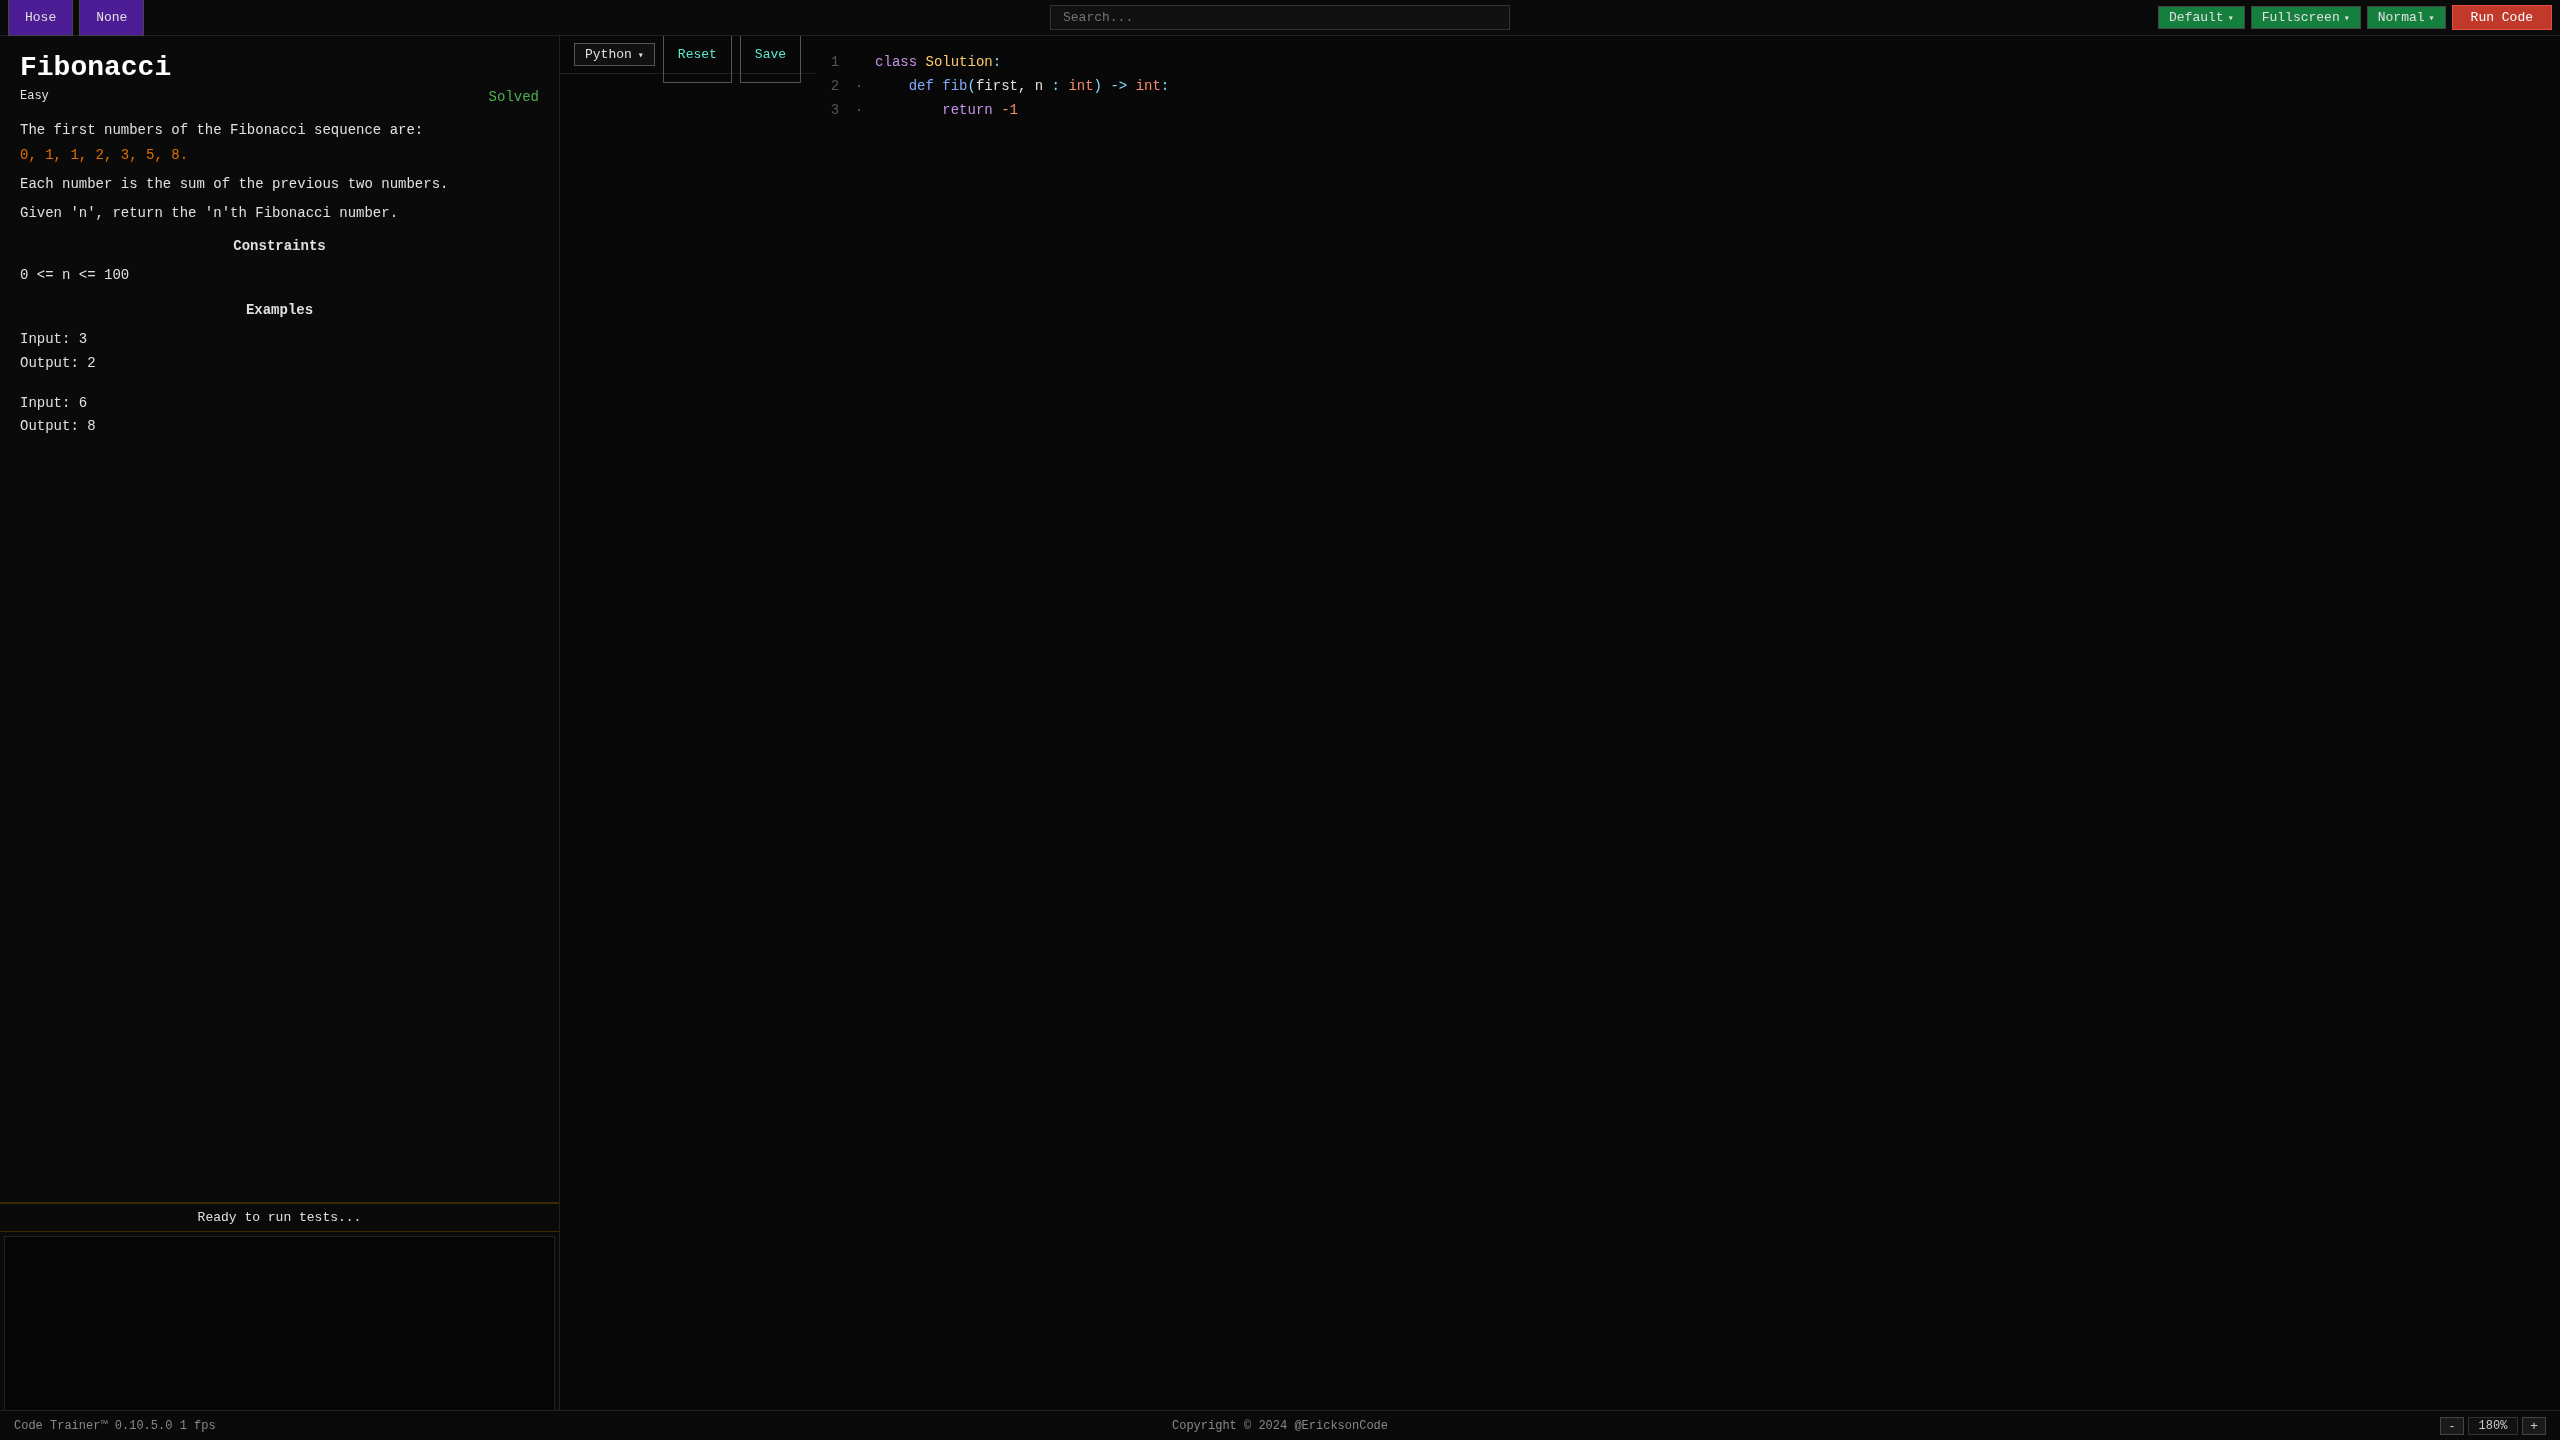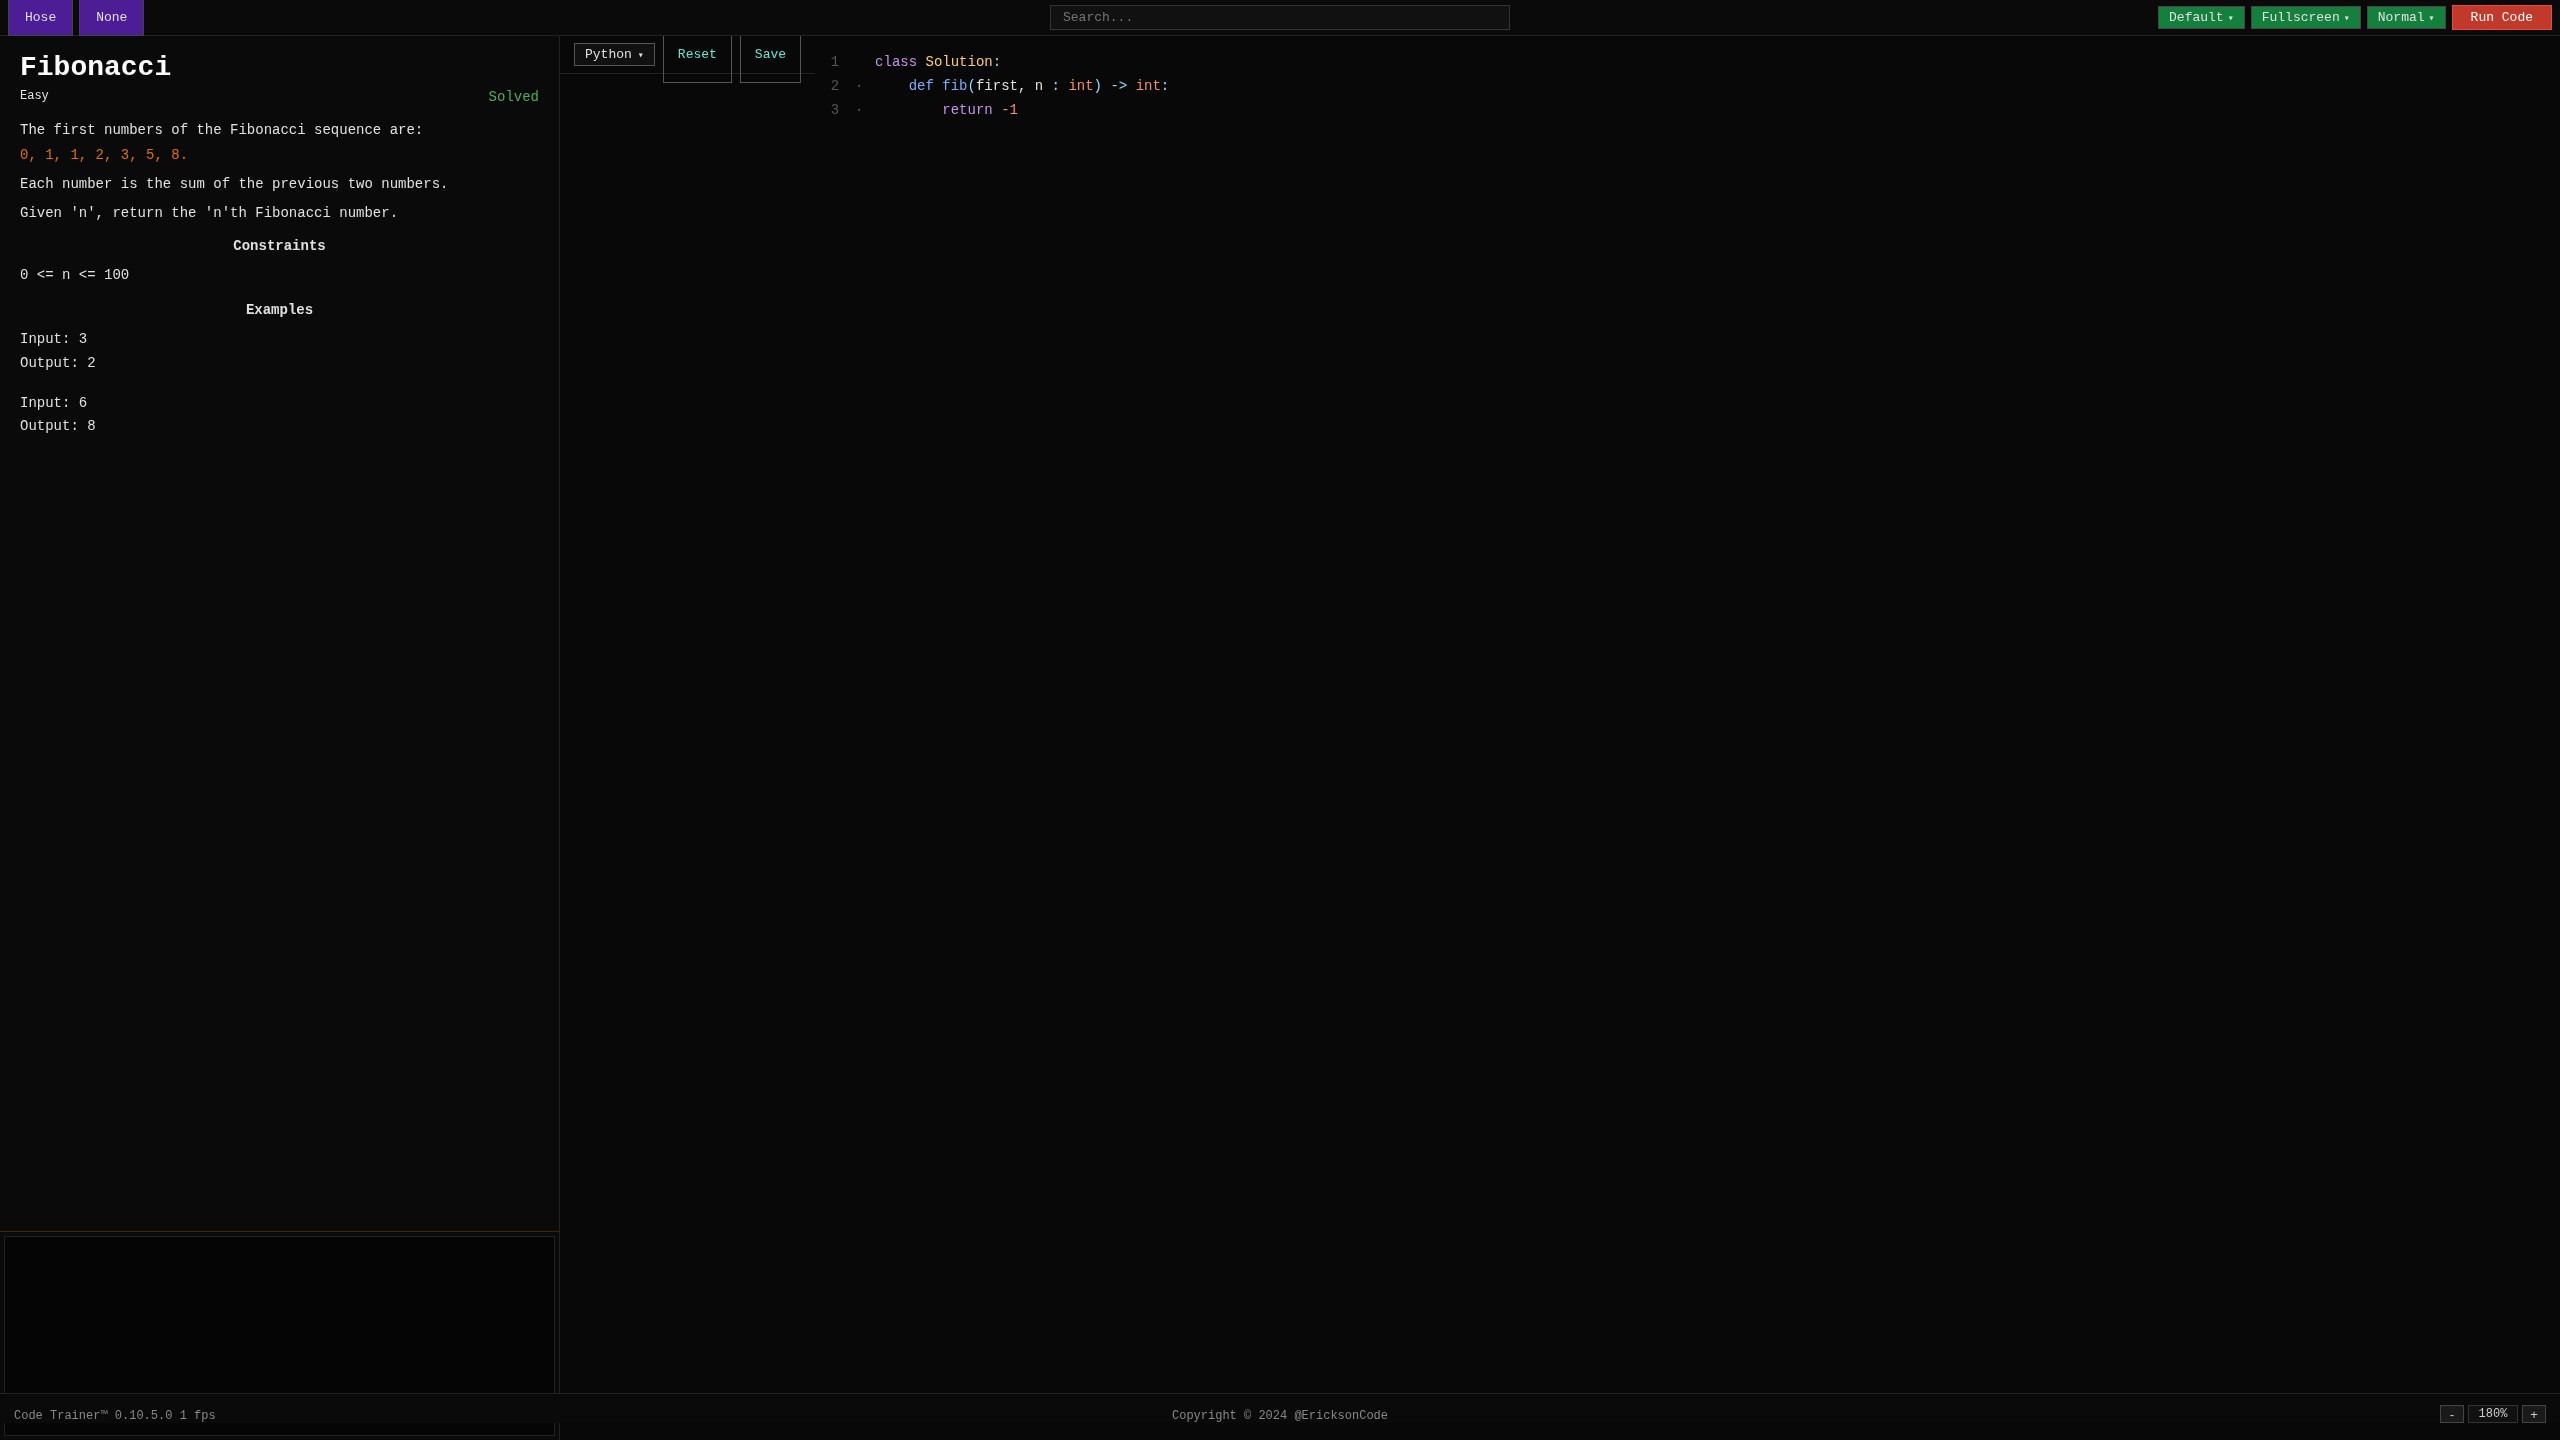--- a/index.html
+++ b/index.html
@@ -167,28 +167,28 @@
       flex: 0 0 200px;
       background: #050505;
       border: 1px solid #222;
       margin: 4px;
       padding: 8px;
     }
 
     
     .bottom-bar {
       position: absolute;
-      bottom: 17px;
+      bottom: 0;
       left: 0;
       right: 0;
       height: 30px;
       background: #0a0a0a;
       border-top: 1px solid #222;
       display: flex;
-      align-items: flex-end;
+      align-items: center;
       padding: 0 14px;
       font-size: 12px;
       color: #888;
     }
     .bottom-bar .center-text {
       position: absolute;
       left: 50%;
       transform: translateX(-50%);
     }
     .bottom-bar .right-controls {
@@ -343,20 +343,21 @@
       <div class="constraints-text">0 &lt;= n &lt;= 100</div>
 
       <div class="section-title">Examples</div>
       <div class="examples-text">Input: 3</div>
       <div class="examples-text">Output: 2</div>
       <br>
       <div class="examples-text">Input: 6</div>
       <div class="examples-text">Output: 8</div>
     </div>
 
+    <div class="status-bar">Ready to run tests...</div>
 
     <div class="output-area"></div>
   </div>
 
   <div class="editor-panel">
     <div class="editor-toolbar">
       <div class="lang-select">Python</div>
       <button class="reset-btn">Reset</button>
       <button class="save-btn">Save</button>
     </div>

